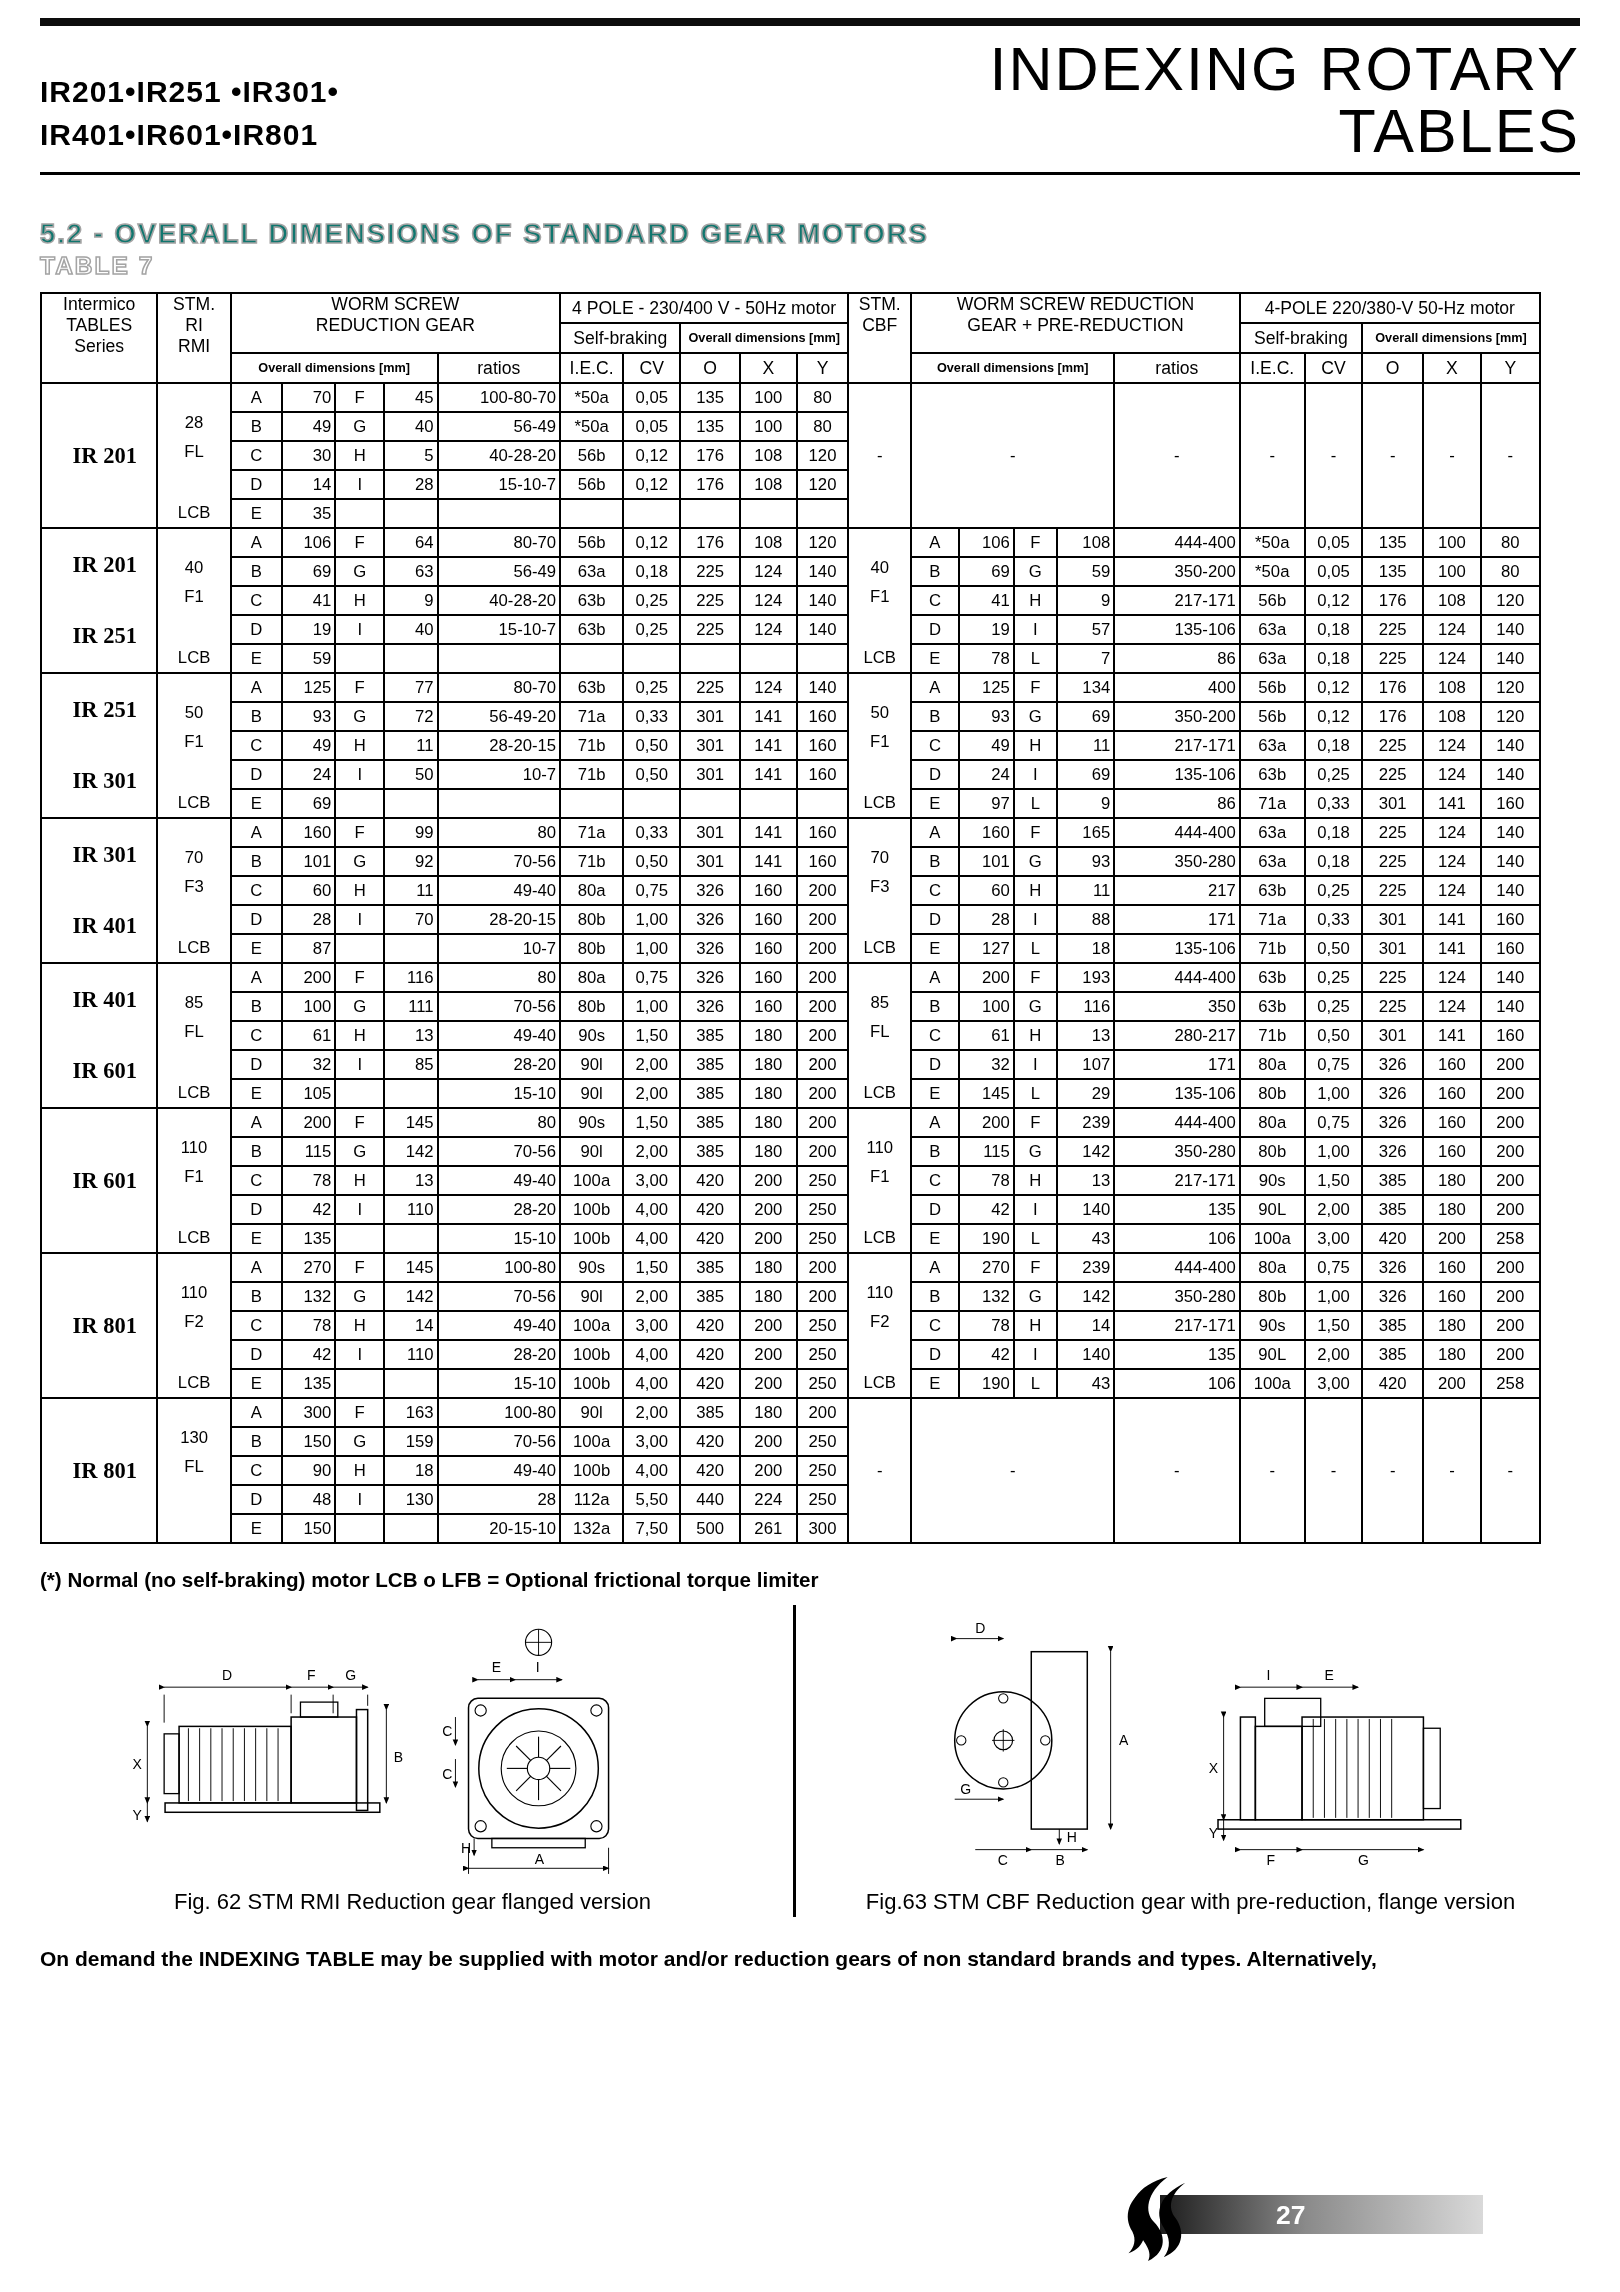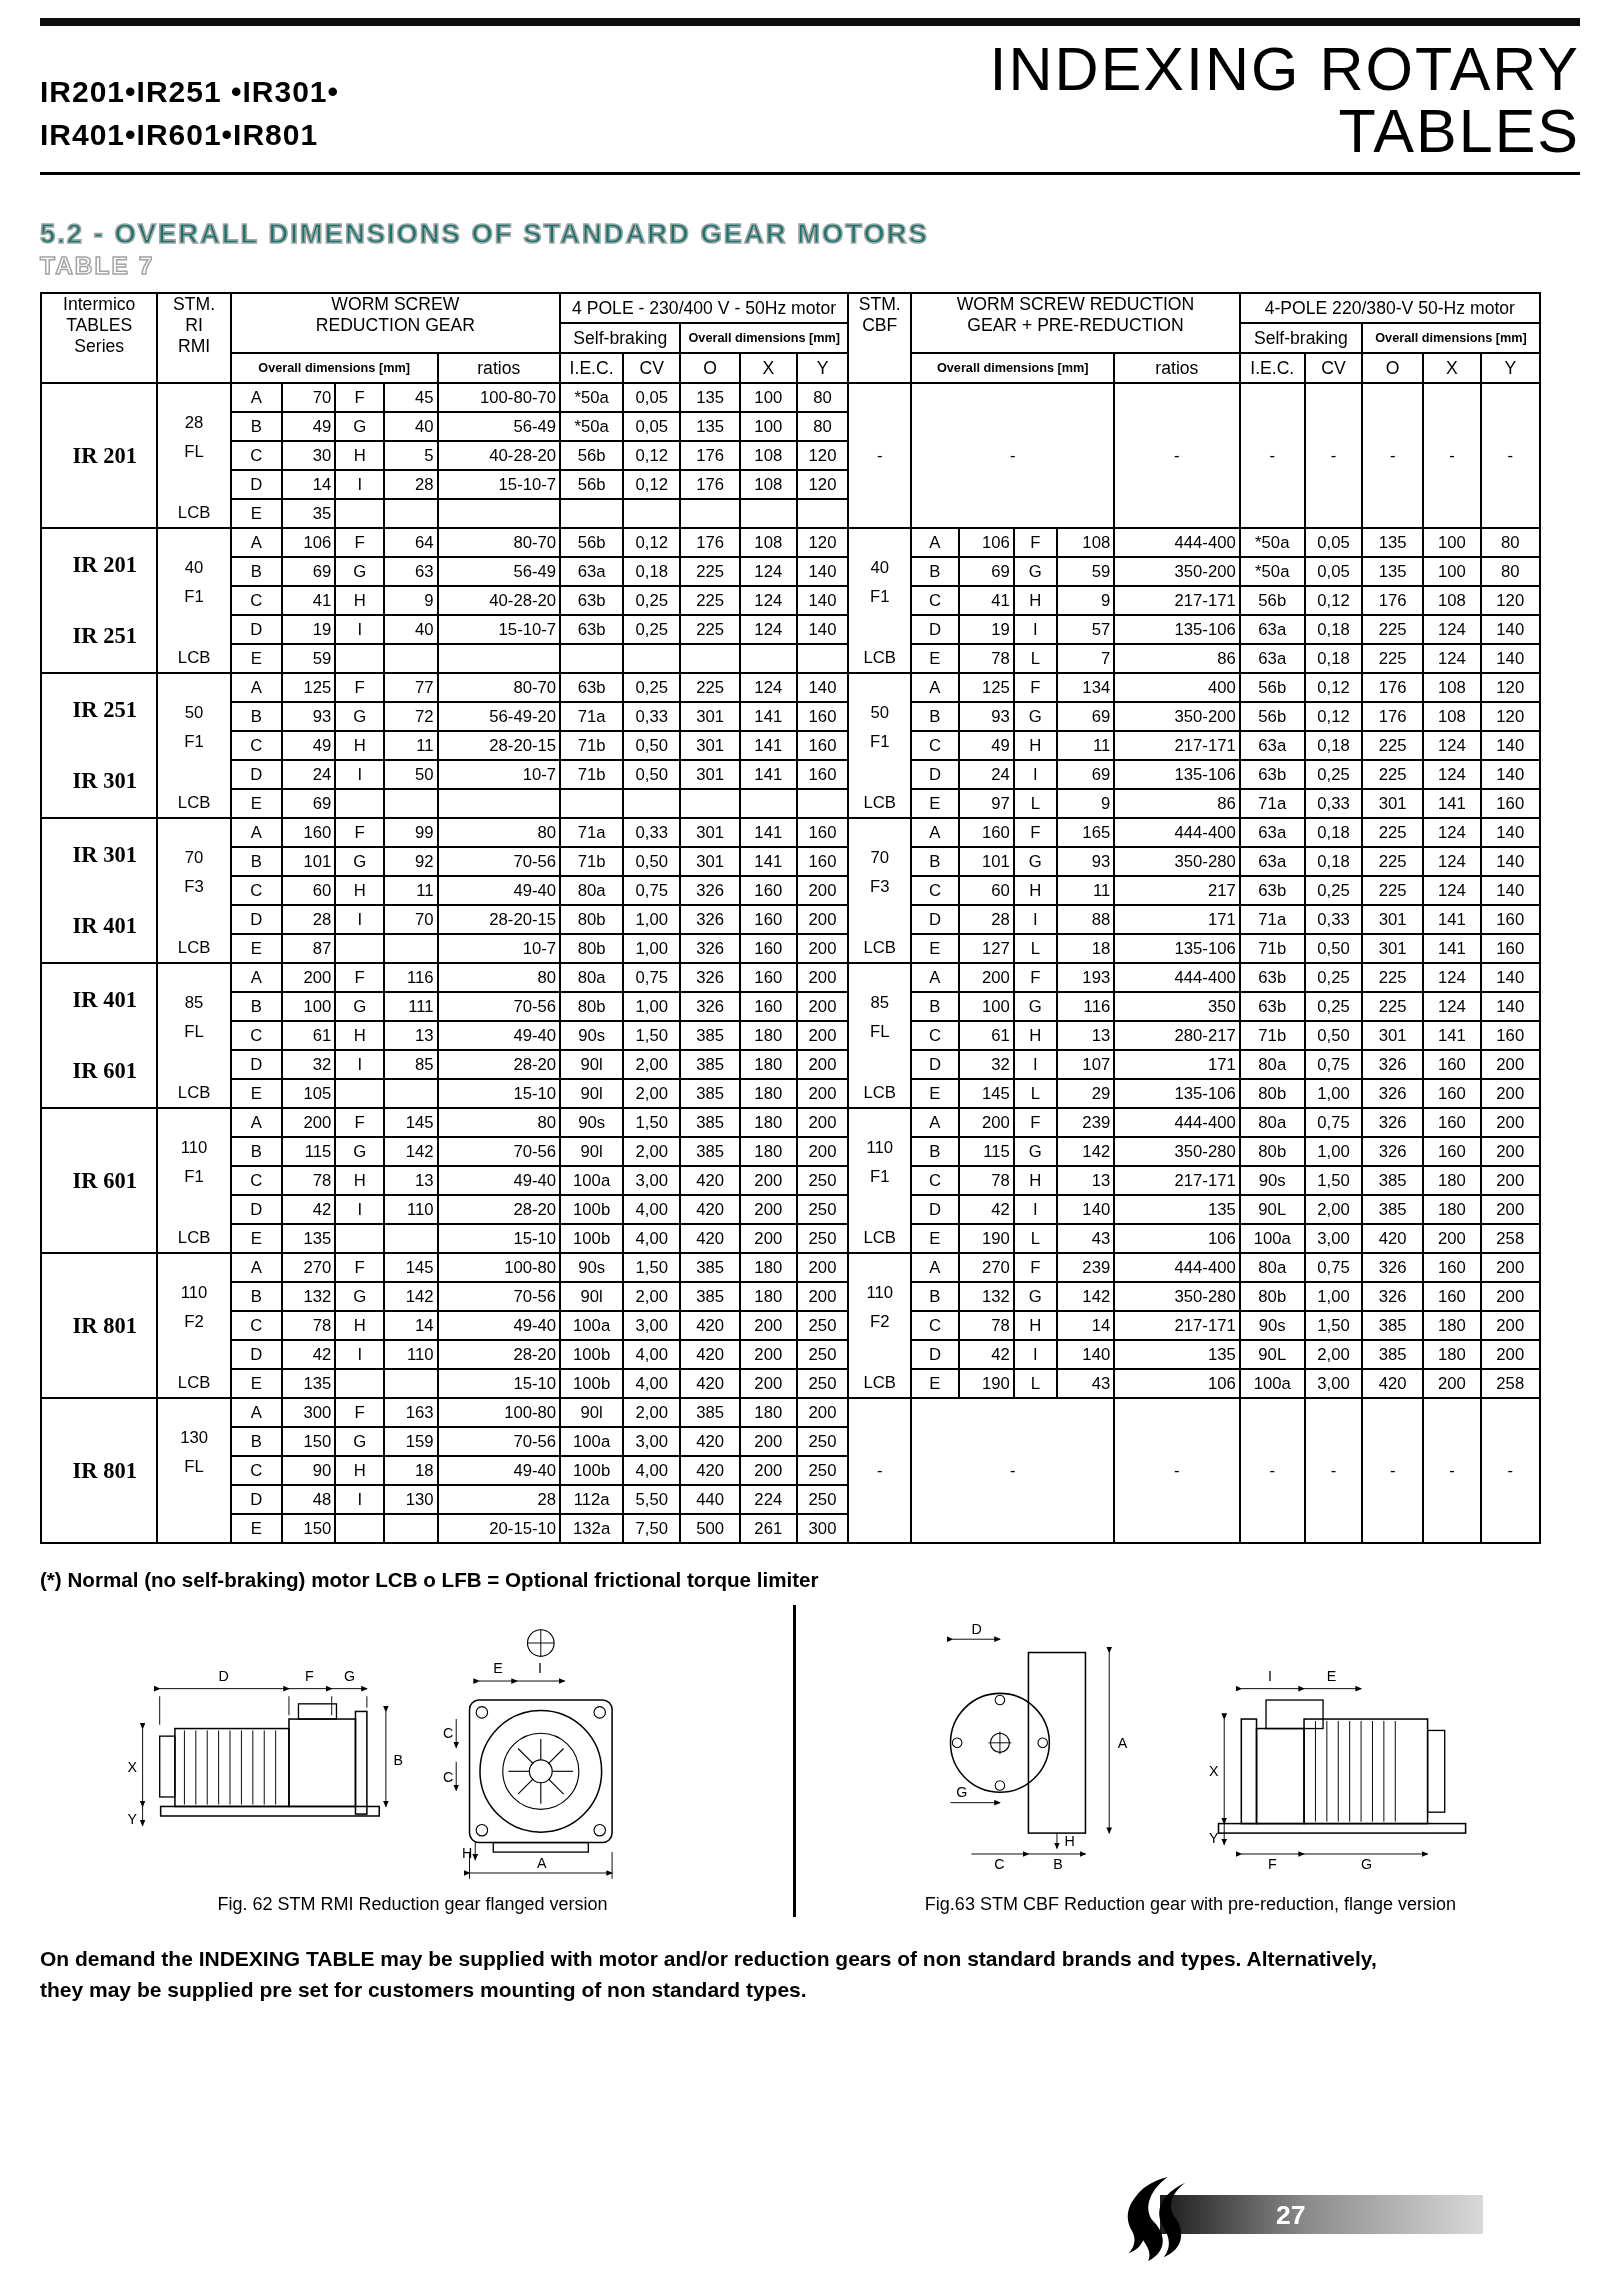--- a/index.html
+++ b/index.html
@@ -41,21 +41,21 @@
   .vlab-lcb { position:absolute; bottom:3.9px; left:0; right:0; text-align:center; font-size:16.7px; }
 
   .footnote { margin-top:23.5px; font-weight:bold; font-size:20.6px; }
 
   .figures { display:flex; margin-top:13.7px; height:312px; }
   .figbox { display:flex; flex-direction:column; }
   .figbox.left { width:745px; }
   .figbox.right { width:774px; }
   .fig-divider { width:2.9px; background:#000; margin:0 7.8px; }
   .fig-art { flex:1; }
-  .fig-caption { text-align:center; font-size:18px; padding:3.9px 0 2px 0; }
+  .fig-caption { text-align:center; font-size:22px; padding:3.9px 0 2px 0; }
 
   .bottom-text { margin-top:25.5px; font-weight:bold; font-size:21px; line-height:1.5; }
 
   .pagebar { position:absolute; right:137px; bottom:59px; width:323px; height:39px;
              background:linear-gradient(to right,#1c1c1c,#8a8a8a 45%,#d9d9d9); }
   .pagenum { position:absolute; left:116px; top:4.9px; color:#fff; font-weight:bold; font-size:26.5px; }
   .logo { position:absolute; left:-61px; top:-21.6px; }
 
   svg text { font-family:"Liberation Sans", sans-serif; font-size:15px; }
 </style>
@@ -1261,21 +1261,20 @@
         <text x="370" y="250">Y</text>
         <text x="432" y="278">F</text>
         <text x="530" y="278">G</text>
       </svg>
       <div class="fig-caption">Fig.63 STM CBF Reduction gear with pre-reduction, flange version</div>
     </div>
   </div>
 
   <div class="bottom-text">
     <div>On demand the INDEXING TABLE may be supplied with motor and/or reduction gears of non standard brands and types.  Alternatively,</div>
-    <div>they may be supplied pre set for customers mounting of non standard types.</div>
   </div>
 
   <div class="pagebar">
     <svg class="logo" width="108" height="90" viewBox="0 0 110 92">
       <path d="M70 4 C 38 12, 26 34, 36 54 C 42 68, 56 78, 50 90 C 70 80, 68 62, 56 50 C 46 40, 48 20, 70 4 Z" fill="#000"></path>
       <path d="M88 10 C 62 22, 56 40, 66 56 C 72 66, 74 76, 66 86 C 86 78, 88 60, 78 46 C 70 36, 72 22, 88 10 Z" fill="#000"></path>
       <path d="M50 14 C 30 26, 24 44, 34 60 C 38 68, 36 76, 30 82 C 48 76, 50 58, 42 46 C 34 34, 38 24, 50 14 Z" fill="#000"></path>
     </svg>
     <div class="pagenum">27</div>
   </div>

